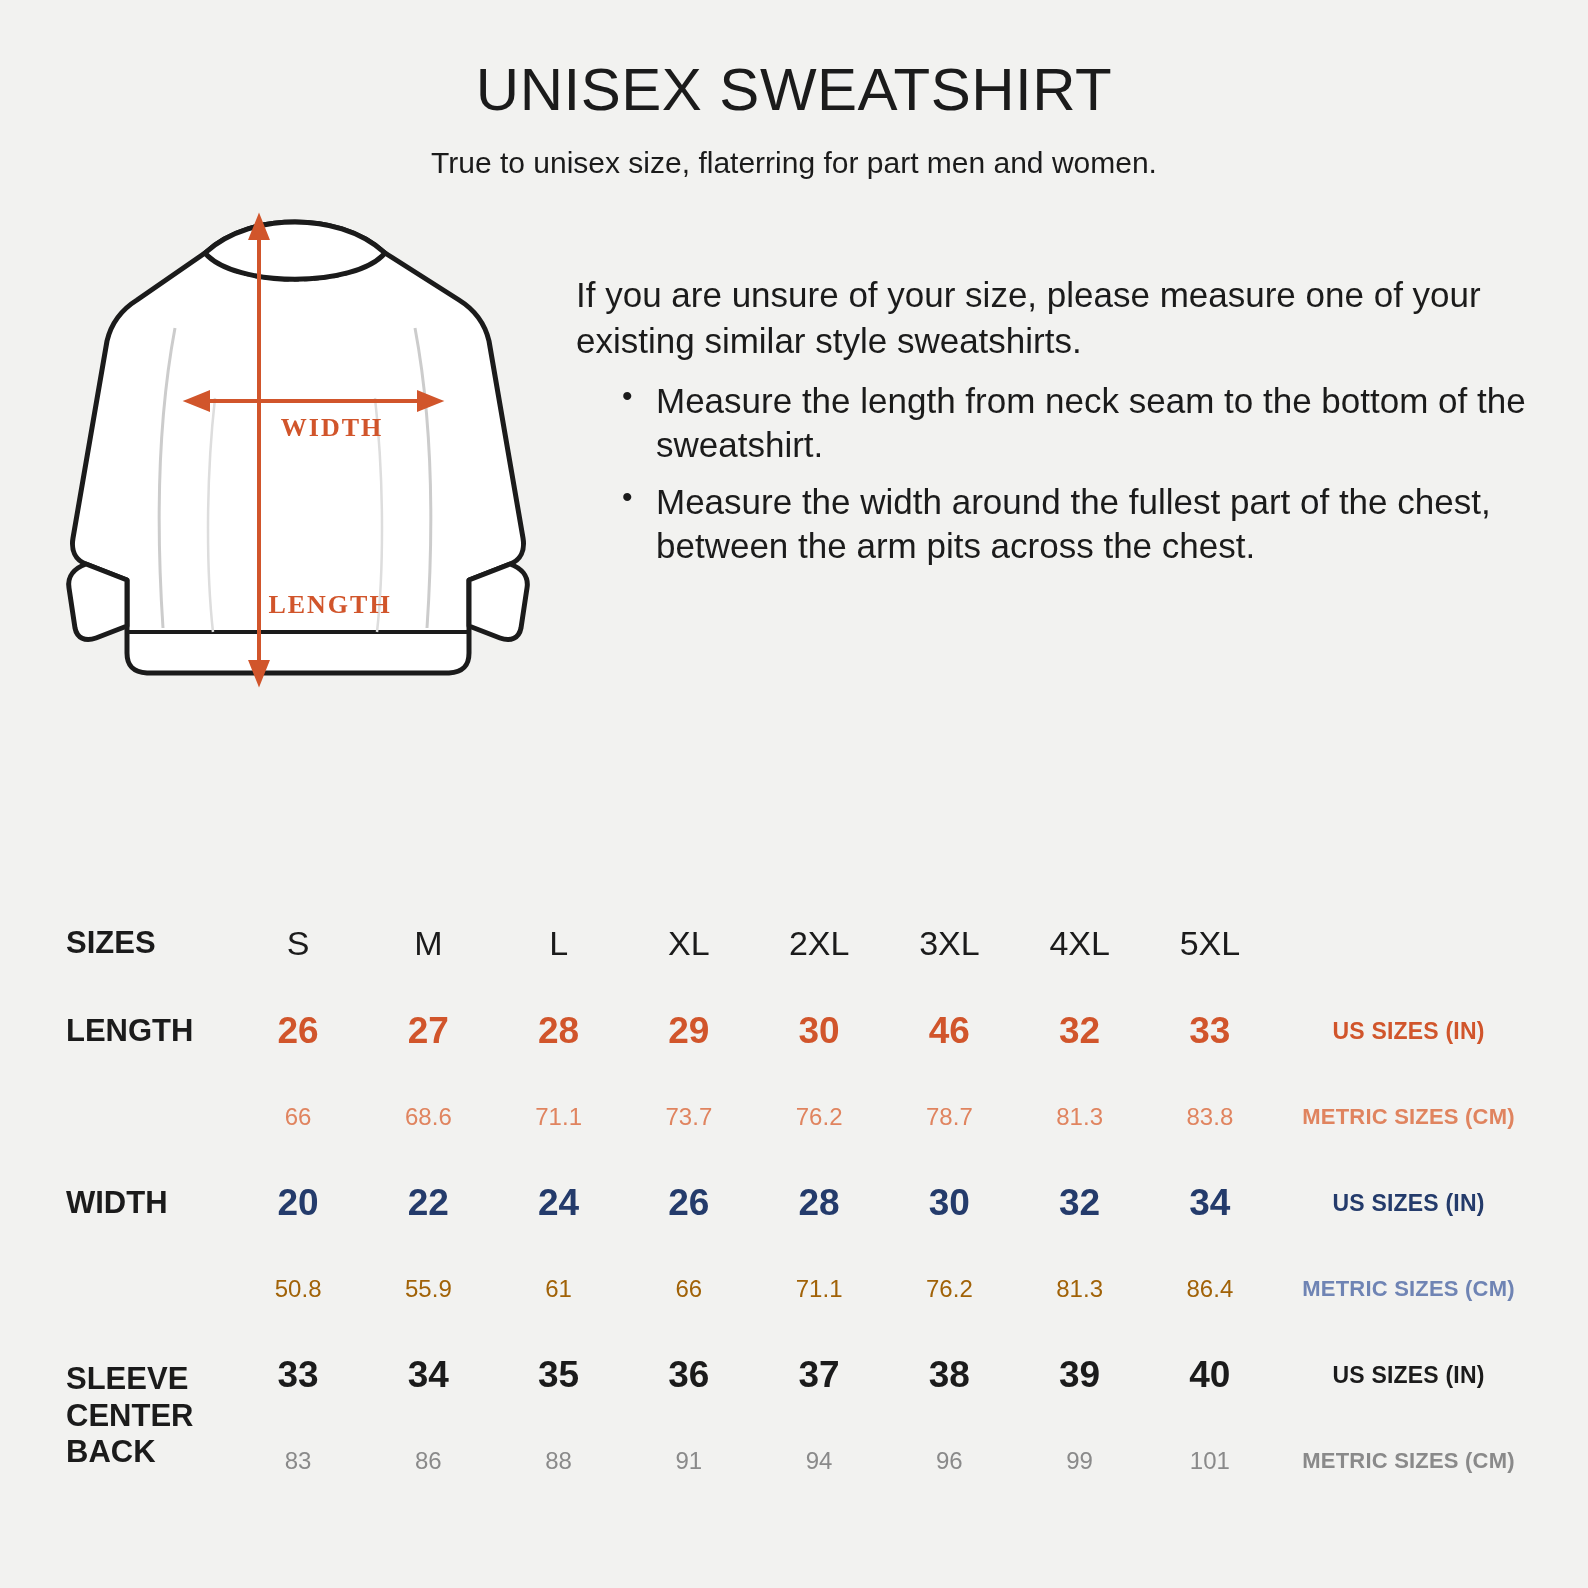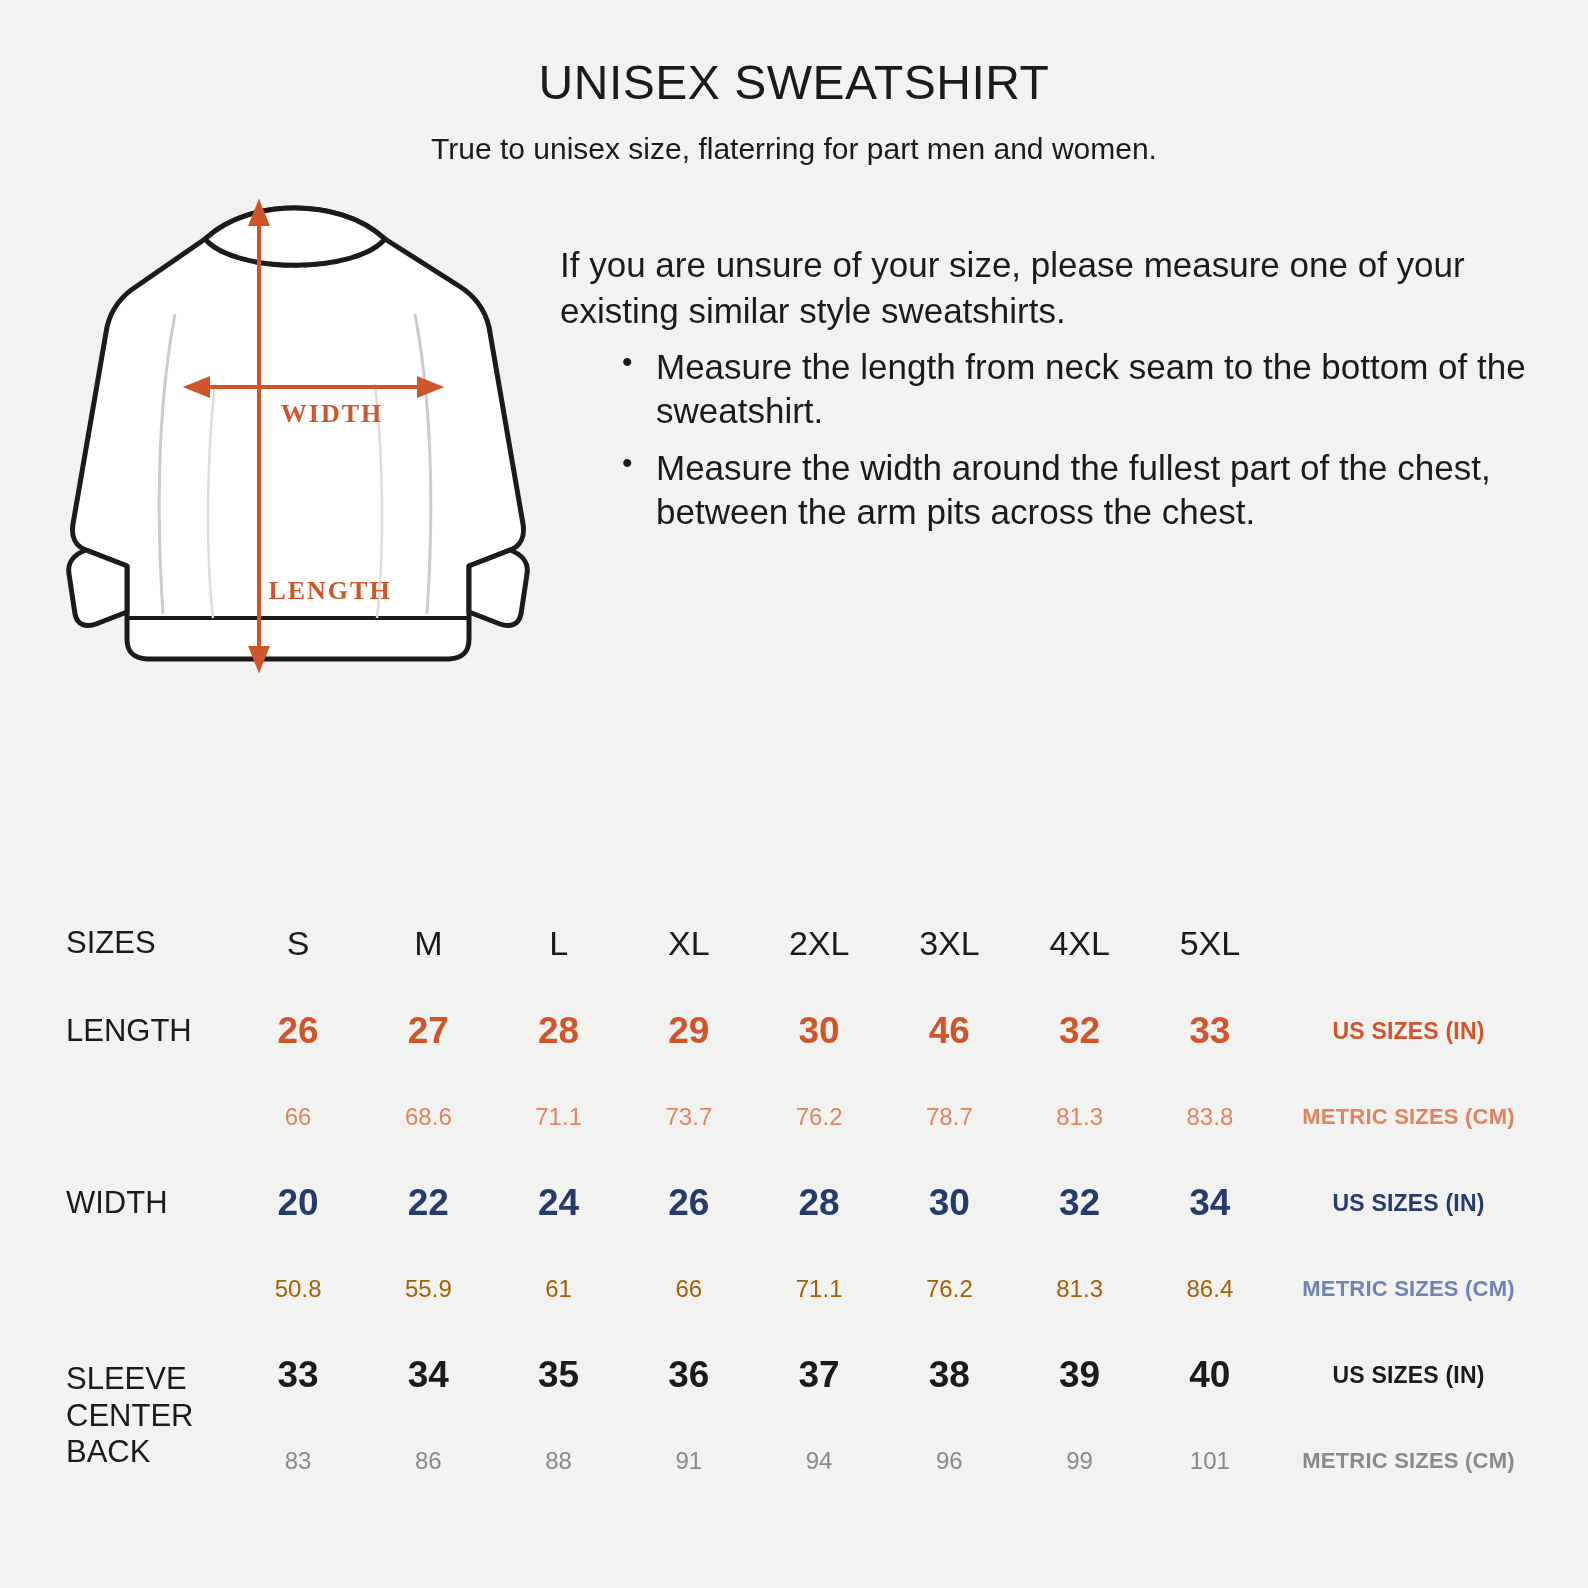--- a/index.html
+++ b/index.html
@@ -17,21 +17,21 @@
   .page {
     position: relative;
     width: 1588px;
     height: 1588px;
     box-sizing: border-box;
   }
 
   
   .title {
     text-align: center;
-    font-size: 48px;
+    font-size: 60px;
     font-weight: 400;
     letter-spacing: 0.5px;
     margin: 55px 0 0 0;
     color: #1b1b1b;
   }
   .subtitle {
     text-align: center;
     font-size: 30px;
     font-weight: 400;
     margin: 22px 0 0 0;
@@ -55,21 +55,21 @@
     display: block;
   }
   .instructions {
     flex: 1 1 auto;
     padding-left: 25px;
     padding-top: 48px;
   }
   .instructions .lead {
     font-size: 35px;
     line-height: 1.3;
-    margin: 0;
+    margin: 16px;
   }
   .instructions ul {
     margin: 12px 0 0 0;
     padding-left: 62px;
     list-style: none;
   }
   .instructions li {
     font-size: 35px;
     line-height: 1.27;
     margin-bottom: 12px;
@@ -101,21 +101,21 @@
   table.size-table td, table.size-table th {
     text-align: center;
     vertical-align: middle;
     padding: 0;
   }
   col.rowlabel { width: 175px; }
   col.unitcol  { width: 255px; }
 
   .row-label {
     font-size: 31px;
-    font-weight: 400;
+    font-weight: 700;
     color: #1b1b1b;
     text-align: left !important;
     padding-left: 8px !important;
     line-height: 1.18;
   }
   .hdr-size {
     font-size: 34px;
     font-weight: 400;
     color: #1b1b1b;
     height: 86px;

